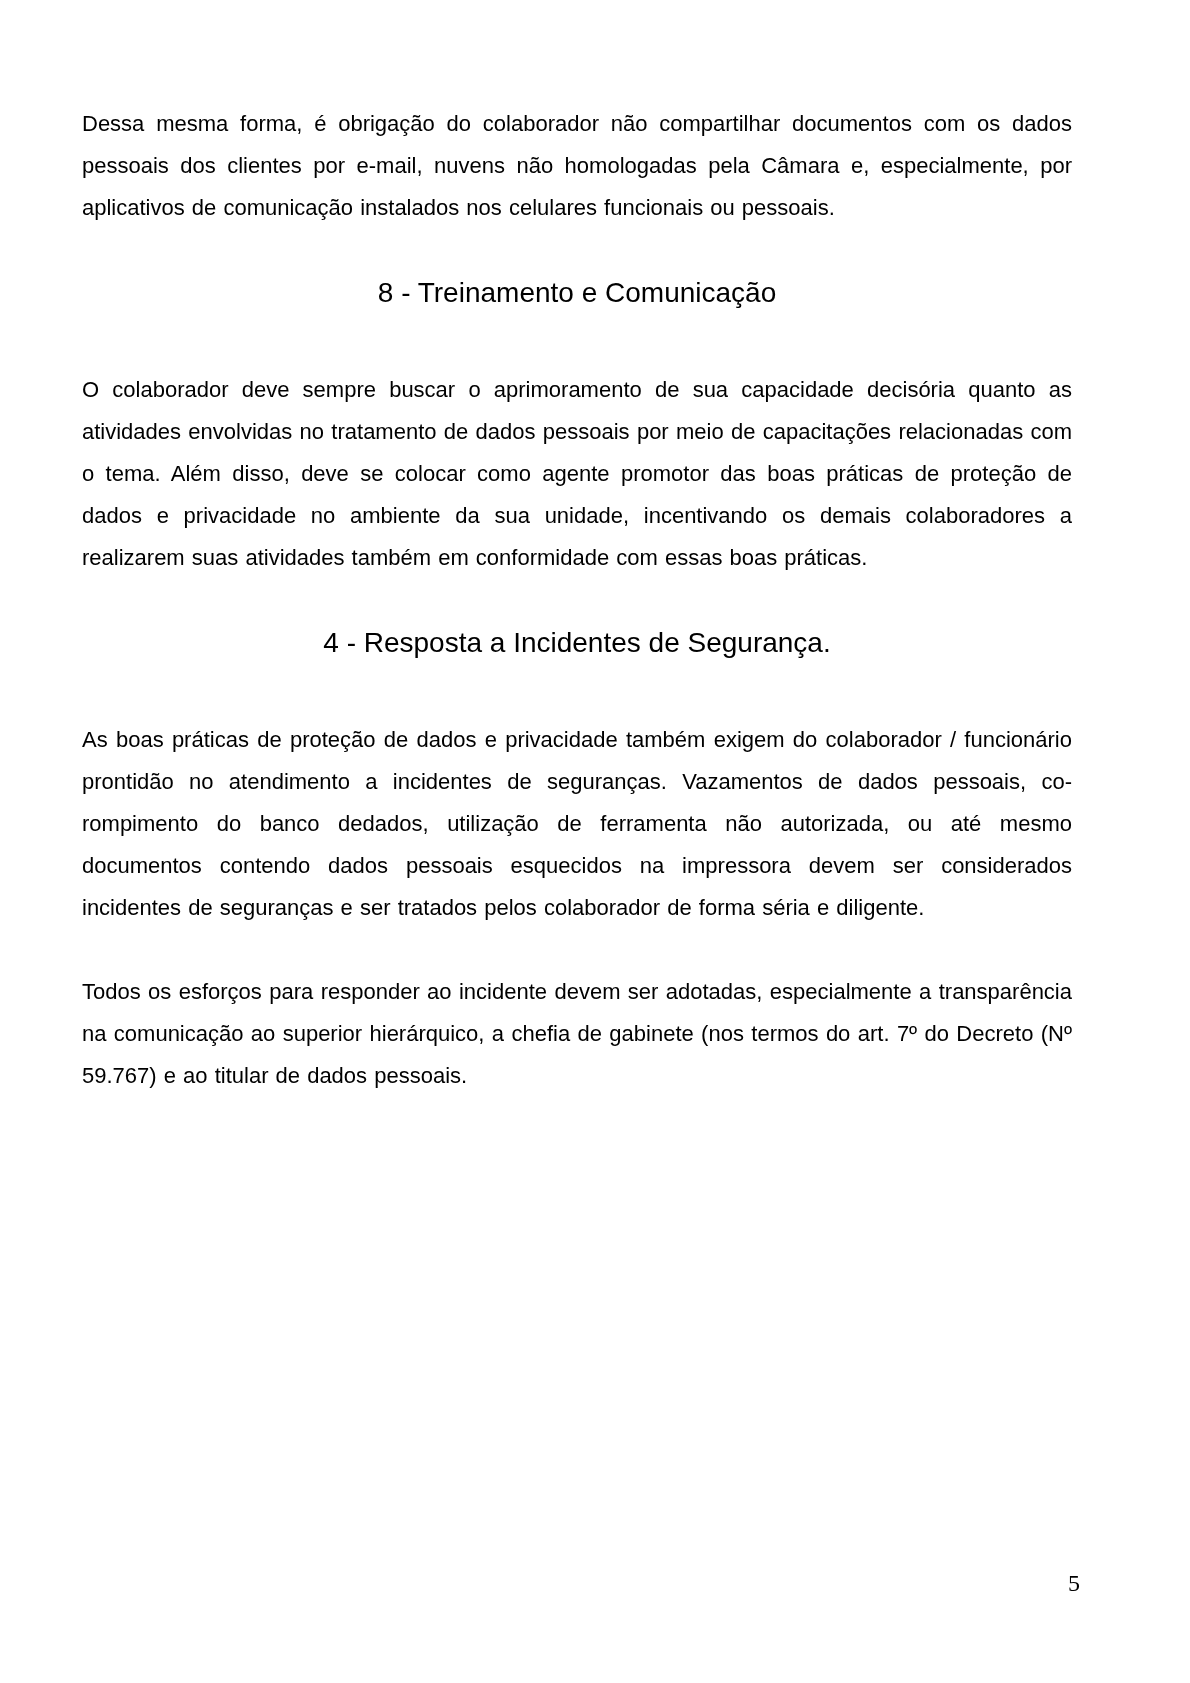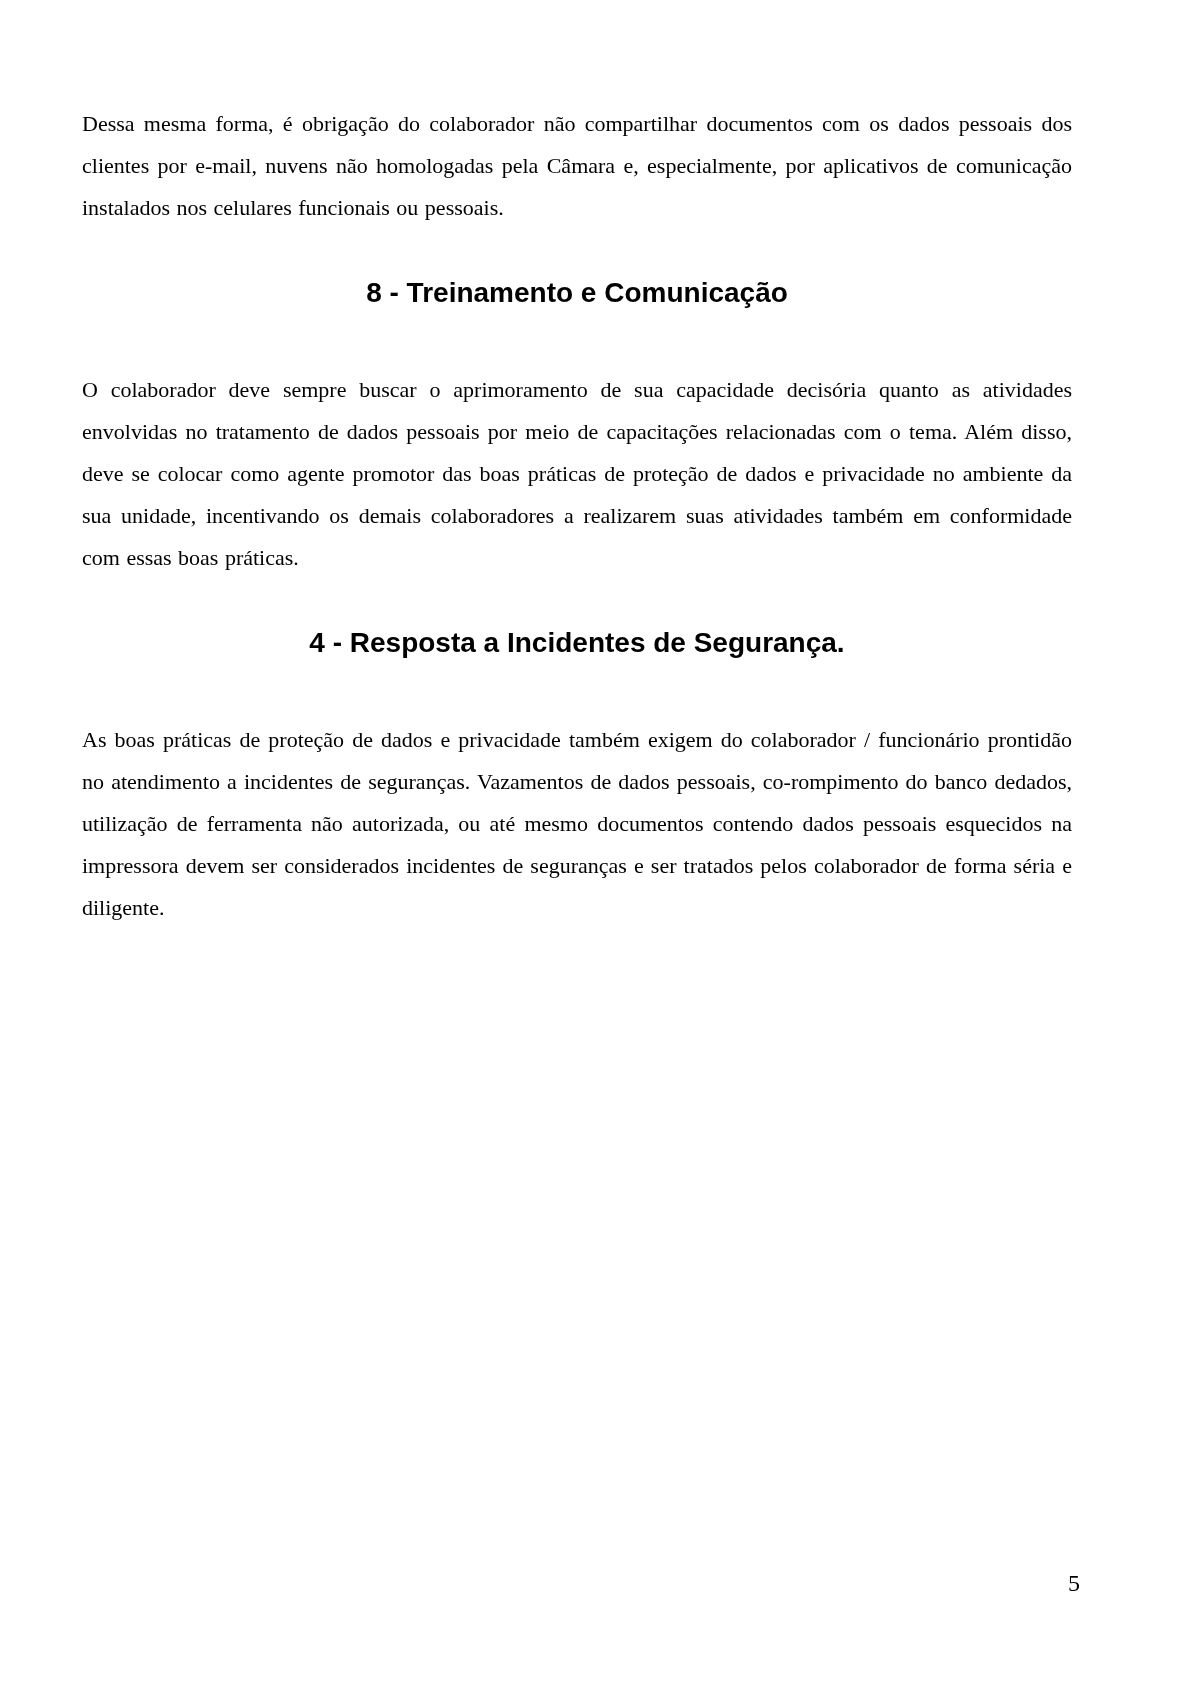--- a/index.html
+++ b/index.html
@@ -22,25 +22,24 @@
   .content {
     box-sizing: border-box;
     padding: 103px 118px 0 82px;
   }
   .para {
     font-size: 22px;
     line-height: 42px;
     text-align: justify;
     margin: 0 0 42px 0;
     word-spacing: 1px;
-    font-family: Liberation Serif, serif;
   }
   .heading {
     font-size: 28px;
-    font-weight: bold;
+    font-weight: normal;
     line-height: 44px;
     text-align: center;
     margin: 0 0 54px 0;
   }
   .page-number {
     position: absolute;
     top: 1570px;
     right: 110px;
     font-family: "Liberation Serif", "DejaVu Serif", serif;
     font-size: 24px;
@@ -56,16 +55,17 @@
 
     <h2 class="heading">8 - Treinamento e Comunicação</h2>
 
 
     <p class="para">O colaborador deve sempre buscar o aprimoramento de sua capacidade decisória quanto as atividades envolvidas no tratamento de dados pessoais por meio de capacitações relacionadas com o tema. Além disso, deve se colocar como agente promotor das boas práticas de proteção de dados e privacidade no ambiente da sua unidade, incentivando os demais colaboradores a realizarem suas atividades também em conformidade com essas boas práticas.</p>
 
     <h2 class="heading">4 - Resposta a Incidentes de Segurança.</h2>
 
     <p class="para">As boas práticas de proteção de dados e privacidade também exigem do colaborador / funcionário prontidão no atendimento a incidentes de seguranças. Vazamentos de dados pessoais, co-rompimento do banco dedados, utilização de ferramenta não autorizada, ou até mesmo documentos contendo dados pessoais esquecidos na impressora  devem ser considerados incidentes de seguranças e ser tratados pelos colaborador de forma séria e diligente.</p>
 
+    <p class="para">Todos os esforços para responder ao incidente devem ser adotadas, especialmente a transparência na comunicação ao superior hierárquico, a chefia de gabinete (nos termos do art. 7º do Decreto (Nº 59.767) e ao titular de dados pessoais.</p>
   </div>
 
   <div class="page-number">5</div>
 </div>
 
 </body></html>

